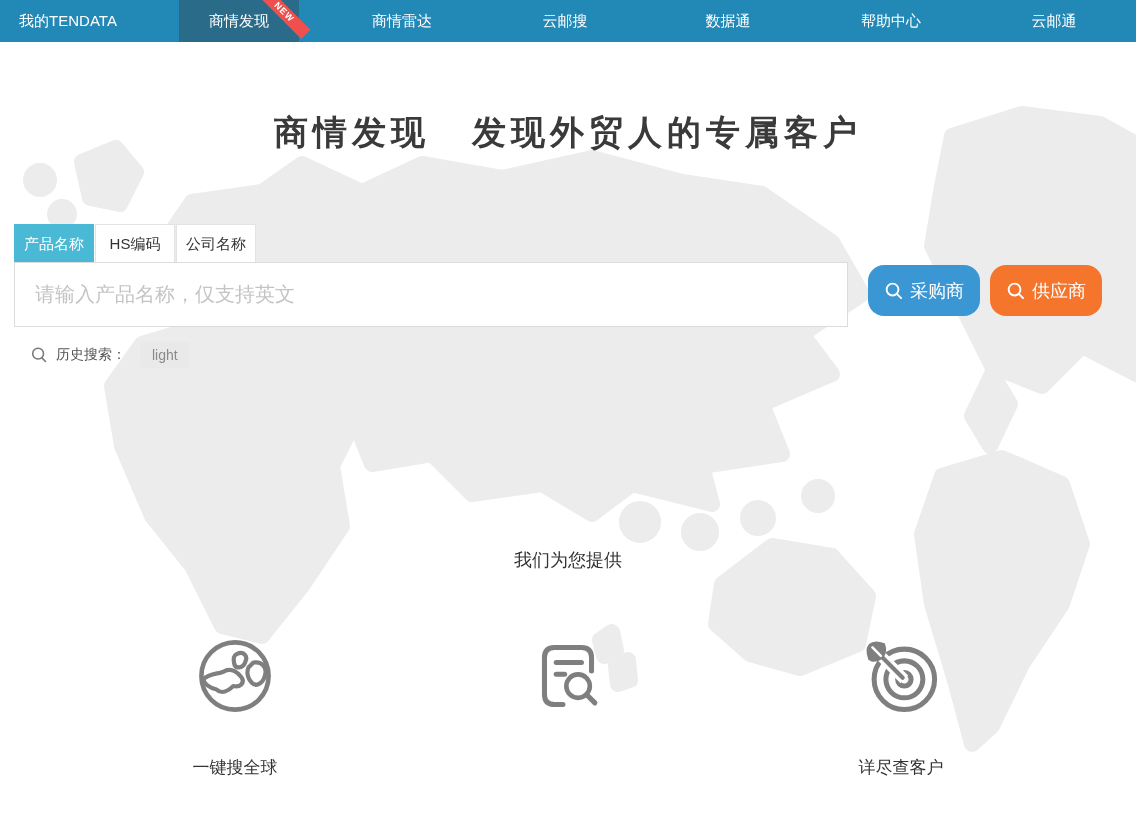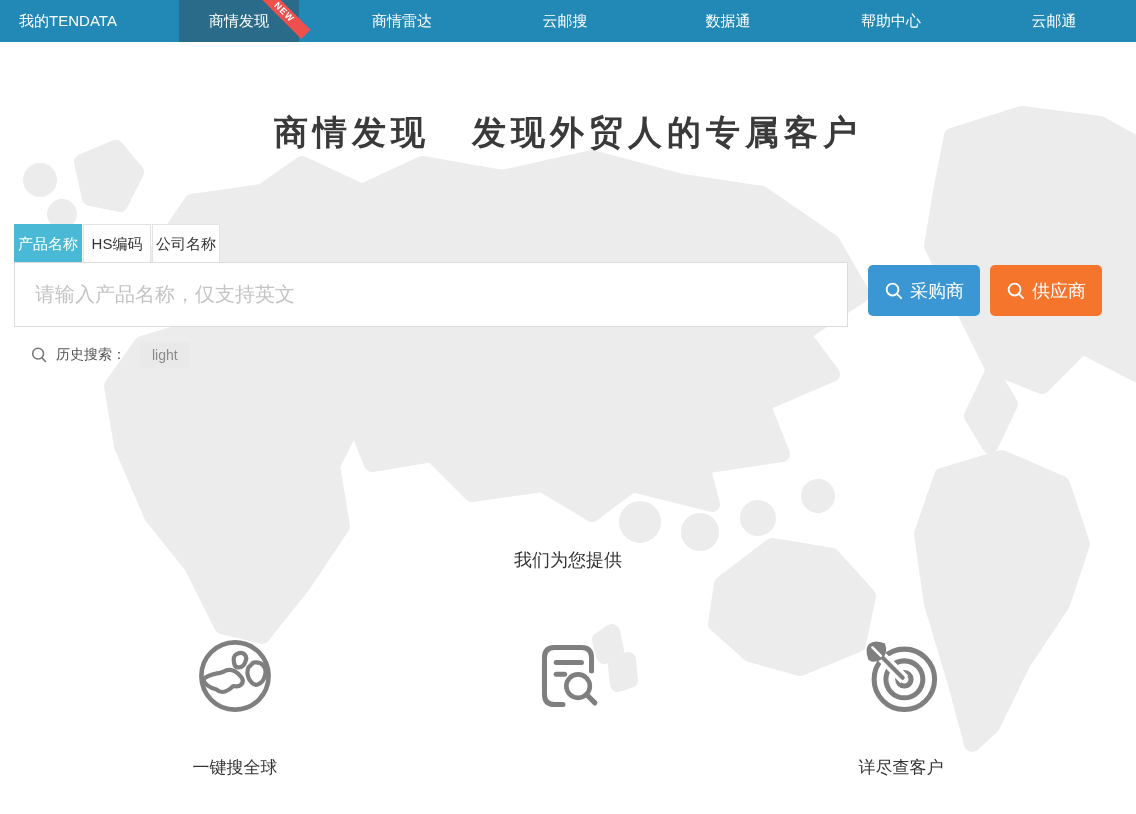--- a/index.html
+++ b/index.html
@@ -24,30 +24,30 @@
   .content { position:relative; z-index:2; }
 
   
   .hero-title { margin-top:68px; text-align:center; font-size:34px; font-weight:bold;
                 color:#3a3a3a; letter-spacing:5px; font-family:"DejaVu Serif", serif; }
   .hero-title .gap { display:inline-block; width:42px; }
 
   
   .search-wrap { margin-top:68px; padding:0 34px 0 14px; }
   .search-tabs { display:flex; }
-  .search-tab { width:68px; height:38px; line-height:38px; text-align:center; font-size:15px;
+  .search-tab { width:80px; height:38px; line-height:38px; text-align:center; font-size:15px;
                 color:#333; background:#fff; border:1px solid #e3e3e3; border-bottom:none;
                 cursor:pointer; }
   .search-tab + .search-tab { margin-left:1px; }
   .search-tab.active { background:#4ab9d5; color:#fff; border-color:#4ab9d5; }
   .search-row { display:flex; align-items:stretch; }
   .search-input { flex:1; height:65px; border:1px solid #dcdcdc; background:#fff;
                   font-size:20px; color:#333; padding:0 20px; outline:none; }
   .search-input::placeholder { color:#c4c4c4; }
-  .search-btn { width:112px; height:51px; margin-top:3px; border:none; border-radius:5px;
+  .search-btn { width:112px; height:51px; margin-top:3px; border:none; border-radius:16px;
                 color:#fff; font-size:18px; display:flex; align-items:center; justify-content:center;
                 gap:7px; cursor:pointer; font-family:"Liberation Sans", sans-serif; }
   .btn-buyer { background:#3a97d4; margin-left:20px; }
   .btn-supplier { background:#f5752c; margin-left:10px; }
   .search-btn svg { display:block; }
 
   
   .history-row { display:flex; align-items:center; margin:15px 0 0 16px; }
   .history-row svg { display:block; }
   .history-label { font-size:14px; color:#555; margin-left:8px; }

